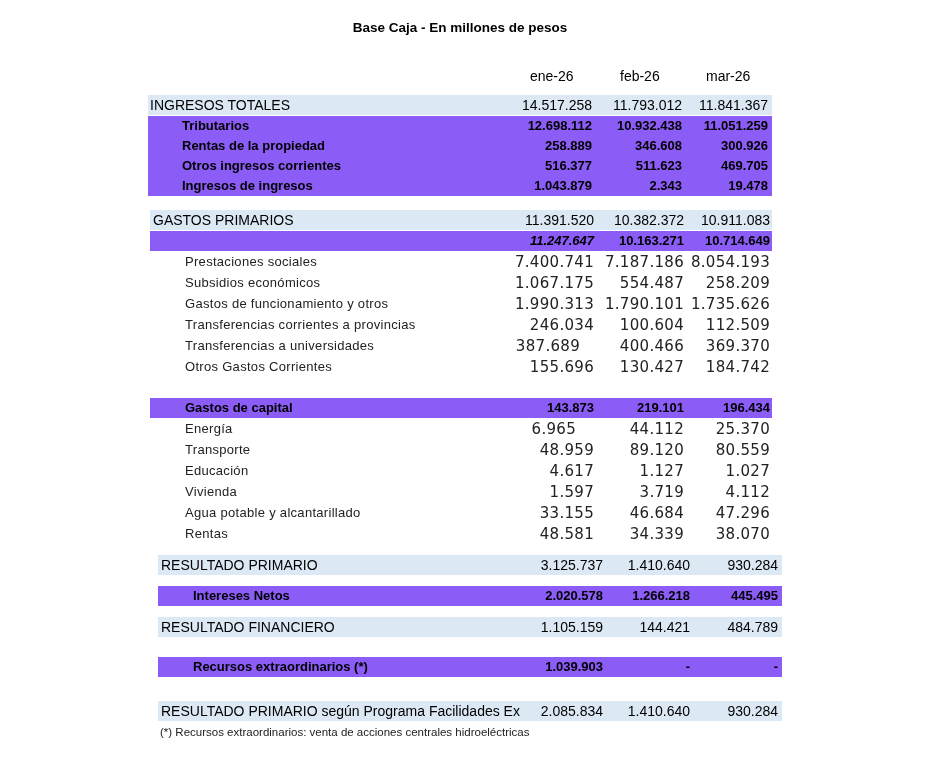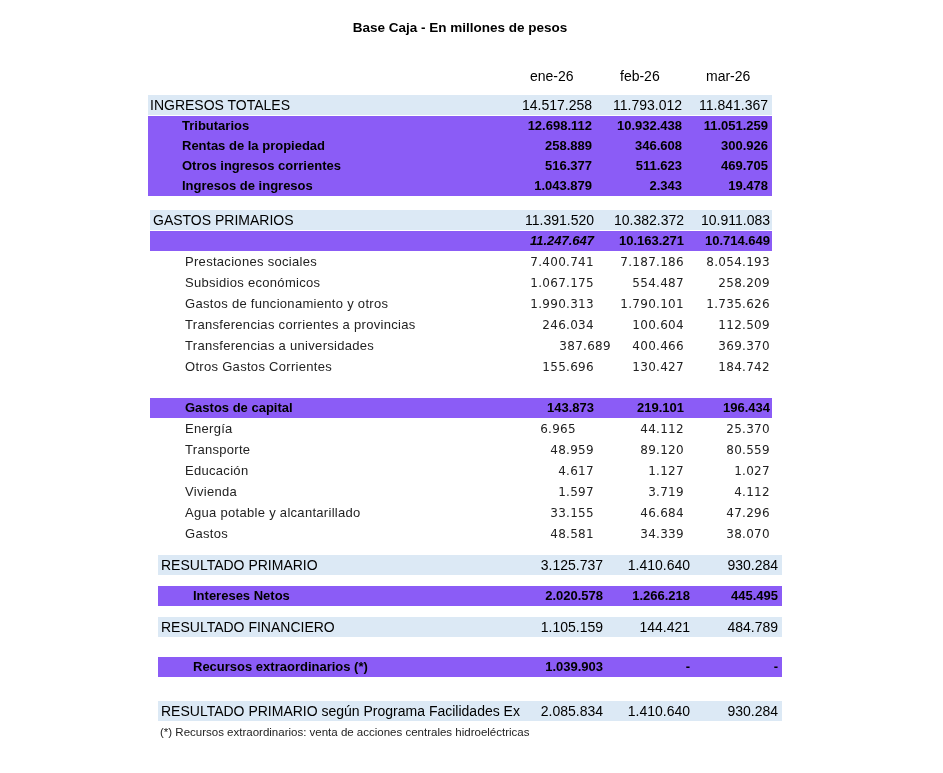--- a/index.html
+++ b/index.html
@@ -10,21 +10,21 @@
   .hdr { position:absolute; top:68px; font-size:14px; }
   .row { position:absolute; height:20px; display:block; }
   .row .lbl { position:absolute; top:0; line-height:20px; white-space:nowrap; overflow:hidden; }
   .row .v { position:absolute; top:0; line-height:20px; text-align:right; white-space:nowrap; }
   .blue { background:#dce9f5; }
   .gray { background:#8b5cf6; }
   .b { font-weight:bold; }
   .total { font-size:14px; }
   .sub { font-size:13px; font-weight:bold; }
   .det { font-size:13px; color:#222; letter-spacing:0.3px; }
-  .detv { font-family:"DejaVu Sans", sans-serif; font-size:12px; color:#222; }
+  .detv { font-family:"DejaVu Sans", sans-serif; font-size:15px; color:#222; }
   .foot { position:absolute; top:726px; left:160px; font-size:11.5px; color:#222; }
 </style>
 </head>
 <body>
 
 <div class="title b">Base Caja - En millones de pesos</div>
 
 <div class="hdr" style="left:530px;">ene-26</div>
 <div class="hdr" style="left:620px;">feb-26</div>
 <div class="hdr" style="left:706px;">mar-26</div>
@@ -90,21 +90,21 @@
       <span class="v detv" style="right: 2px;">1.735.626</span>
     </div>
     <div class="row det" style="top: 315px; left: 150px; width: 622px;">
       <span class="lbl" style="left: 35px;">Transferencias corrientes a provincias</span>
       <span class="v detv" style="right: 178px;">246.034</span>
       <span class="v detv" style="right: 88px;">100.604</span>
       <span class="v detv" style="right: 2px;">112.509</span>
     </div>
     <div class="row det" style="top: 336px; left: 150px; width: 622px;">
       <span class="lbl" style="left: 35px;">Transferencias a universidades</span>
-      <span class="v detv" style="right: 161px;">387.689</span>
+      <span class="v detv" style="right: 192px;">387.689</span>
       <span class="v detv" style="right: 88px;">400.466</span>
       <span class="v detv" style="right: 2px;">369.370</span>
     </div>
     <div class="row det" style="top: 357px; left: 150px; width: 622px;">
       <span class="lbl" style="left: 35px;">Otros Gastos Corrientes</span>
       <span class="v detv" style="right: 178px;">155.696</span>
       <span class="v detv" style="right: 88px;">130.427</span>
       <span class="v detv" style="right: 2px;">184.742</span>
     </div>
     <div class="row gray sub" style="top: 398px; left: 150px; width: 622px;">
@@ -137,21 +137,21 @@
       <span class="v detv" style="right: 88px;">3.719</span>
       <span class="v detv" style="right: 2px;">4.112</span>
     </div>
     <div class="row det" style="top: 503px; left: 150px; width: 622px;">
       <span class="lbl" style="left: 35px;">Agua potable y alcantarillado</span>
       <span class="v detv" style="right: 178px;">33.155</span>
       <span class="v detv" style="right: 88px;">46.684</span>
       <span class="v detv" style="right: 2px;">47.296</span>
     </div>
     <div class="row det" style="top: 524px; left: 150px; width: 622px;">
-      <span class="lbl" style="left: 35px;">Gastos</span>
+      <span class="lbl" style="left: 35px;">Rentas</span>
       <span class="v detv" style="right: 178px;">48.581</span>
       <span class="v detv" style="right: 88px;">34.339</span>
       <span class="v detv" style="right: 2px;">38.070</span>
     </div>
     <div class="row blue total" style="top: 555px; left: 158px; width: 624px;">
       <span class="lbl" style="left: 3px;">RESULTADO PRIMARIO</span>
       <span class="v total" style="right: 179px;">3.125.737</span>
       <span class="v total" style="right: 92px;">1.410.640</span>
       <span class="v total" style="right: 4px;">930.284</span>
     </div>

